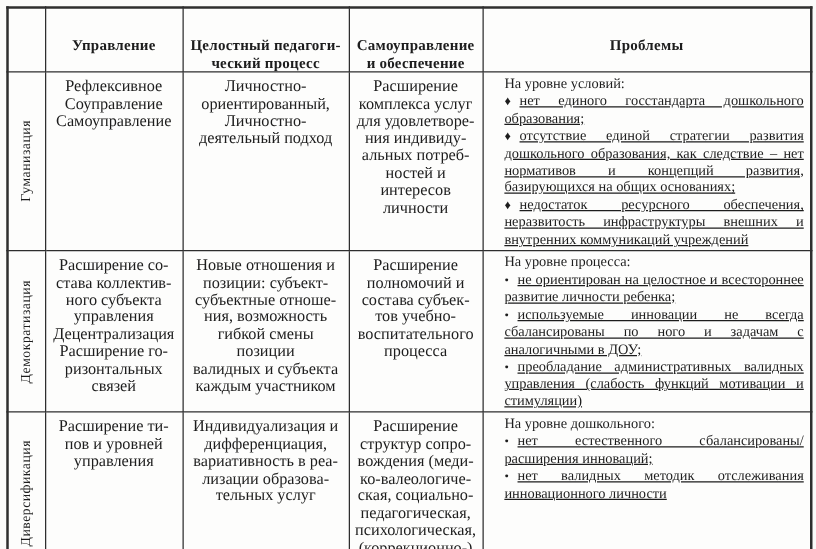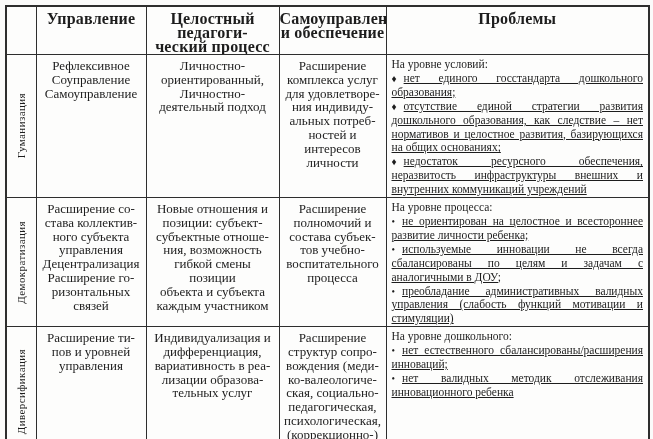--- a/index.html
+++ b/index.html
@@ -18,25 +18,25 @@
     table-layout: fixed;
     background: #fdfdfc;
   }
   .doc-table td, .doc-table th {
     border: 1px solid #2e2e2e;
     vertical-align: top;
     overflow: hidden;
   }
   .doc-table { border: 2px solid #2e2e2e; }
   th.head {
-    font-size: 16px;
+    font-size: 12px;
     font-weight: bold;
     text-align: center;
     vertical-align: top;
-    padding-top: 5px;
+    padding-top: 22px;
     white-space: pre-line;
     line-height: 14px;
     letter-spacing: 0.2px;
     margin-left: 31px;
   }
   tr.header-row { height: 33px; }
   tr.r1 { height: 143px; }
   tr.r2 { height: 129px; }
   tr.r3 { height: 124px; }
   td.label-cell {
@@ -55,21 +55,21 @@
   td.center-cell {
     font-size: 13px;
     line-height: 13.8px;
     text-align: center;
     white-space: pre-line;
     padding: 4px 2px 0 2px;
   }
   td.problems-cell {
     font-size: 11.5px;
     line-height: 13.9px;
-    padding: 3px 5px 0 5px;
+    padding: 3px 5px 0 17px;
   }
   .p-head { text-align: left; }
   .bullet-item { text-align: justify; text-decoration: underline; }
   .bullet-glyph {
     display: inline-block;
     margin-right: 7px;
     font-size: 10px;
   }
 </style>
 </head>
@@ -109,21 +109,21 @@
 комплекса услуг
 для удовлетворе-
 ния индивиду-
 альных потреб-
 ностей и
 интересов
 личности</td>
       <td class="problems-cell">
         <div class="p-head">На уровне условий:</div>
         <div class="bullet-item"><span class="bullet-glyph">♦</span><span>нет единого госстандарта дошкольного образования;</span></div>
-        <div class="bullet-item"><span class="bullet-glyph">♦</span><span>отсутствие единой стратегии развития дошкольного образования, как следствие – нет нормативов и целостное развития, базирующихся на общих основаниях;</span></div>
+        <div class="bullet-item"><span class="bullet-glyph">♦</span><span>отсутствие единой стратегии развития дошкольного образования, как следствие – нет нормативов и концепций развития, базирующихся на общих основаниях;</span></div>
         <div class="bullet-item"><span class="bullet-glyph">♦</span><span>недостаток ресурсного обеспечения, неразвитость инфраструктуры внешних и внутренних коммуникаций учреждений</span></div>
       </td>
     </tr>
 
     <tr class="r2">
       <td class="label-cell">
         <div class="vlabel">Демократизация</div>
       </td>
       <td class="center-cell">Расширение со-
 става коллектив-
@@ -132,32 +132,32 @@
 Децентрализация
 Расширение го-
 ризонтальных
 связей</td>
       <td class="center-cell">Новые отношения и
 позиции: субъект-
 субъектные отноше-
 ния, возможность
 гибкой смены
 позиции
-объекта и субъекта
+валидных и субъекта
 каждым участником</td>
       <td class="center-cell">Расширение
 полномочий и
 состава субъек-
 тов учебно-
 воспитательного
 процесса</td>
       <td class="problems-cell">
         <div class="p-head">На уровне процесса:</div>
         <div class="bullet-item"><span class="bullet-glyph">•</span><span>не ориентирован на целостное и всестороннее развитие личности ребенка;</span></div>
-        <div class="bullet-item"><span class="bullet-glyph">•</span><span>используемые инновации не всегда сбалансированы по целям и задачам с аналогичными в ДОУ;</span></div>
+        <div class="bullet-item"><span class="bullet-glyph">•</span><span>используемые инновации не всегда сбалансированы по ного и задачам с аналогичными в ДОУ;</span></div>
         <div class="bullet-item"><span class="bullet-glyph">•</span><span>преобладание административных валидных управления (слабость функций мотивации и стимуляции)</span></div>
       </td>
     </tr>
 
     <tr class="r3">
       <td class="label-cell">
         <div class="vlabel">Диверсификация</div>
       </td>
       <td class="center-cell">Расширение ти-
 пов и уровней
@@ -172,17 +172,17 @@
 вождения (меди-
 ко-валеологиче-
 ская, социально-
 педагогическая,
 психологическая,
 (коррекционно-)
 педагогическая)</td>
       <td class="problems-cell">
         <div class="p-head">На уровне дошкольного:</div>
         <div class="bullet-item"><span class="bullet-glyph">•</span><span>нет естественного сбалансированы/расширения инноваций;</span></div>
-        <div class="bullet-item"><span class="bullet-glyph">•</span><span>нет валидных методик отслеживания инновационного ребенка</span></div>
+        <div class="bullet-item"><span class="bullet-glyph">•</span><span>нет валидных методик отслеживания инновационного личности</span></div>
       </td>
     </tr>
   </tbody>
 </table>
 
 </body></html>

